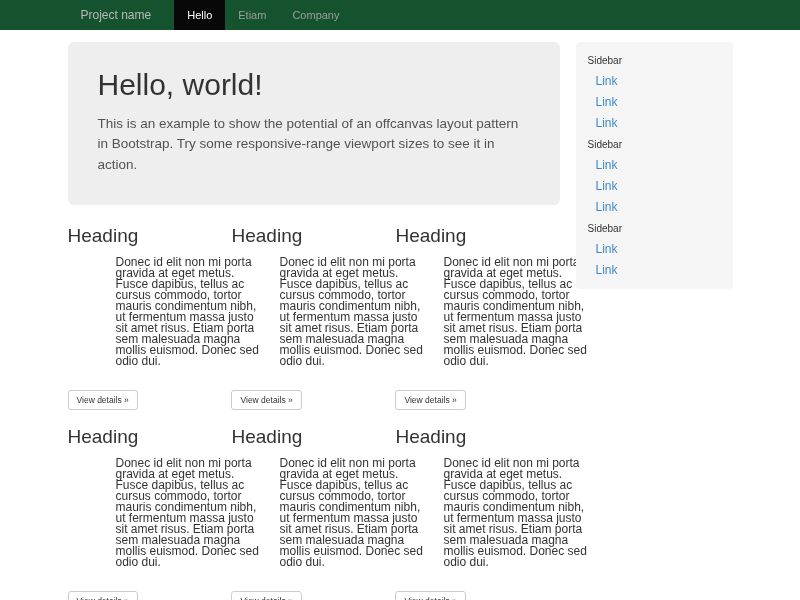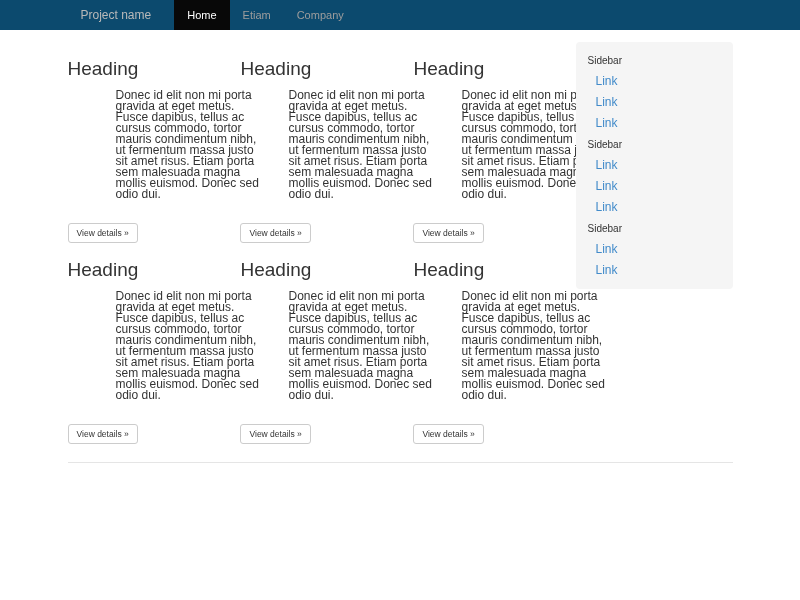--- a/index.html
+++ b/index.html
@@ -6,21 +6,21 @@
   html, body { width: 800px; height: 600px; }
   body {
     font-family: "Liberation Sans", "DejaVu Sans", sans-serif;
     background: #fff;
     color: #333;
     overflow: hidden;
   }
   a { text-decoration: none; cursor: pointer; }
 
   
-  .navbar { height: 30px; background: #0c4a6e; }
+  .navbar { height: 30px; background: #14532d; }
   .nav-inner { width: 665px; margin: 0 auto; height: 100%; display: flex; align-items: stretch; }
   .brand { color: #b9b9b9; font-size: 12px; line-height: 30px; padding: 0 13px; }
   .nav-items { display: flex; margin-left: 10px; }
   .nav-item { color: #9d9d9d; font-size: 11px; line-height: 30px; padding: 0 13px; display: block; }
   .nav-item.active { color: #ffffff; background: #080808; }
 
   
   .container { width: 665px; margin: 0 auto; }
   .content { display: flex; padding-top: 12px; align-items: flex-start; }
   .main-col { width: 492px; }
@@ -29,21 +29,21 @@
   .jumbotron {
     background: #eeeeee;
     border-radius: 6px;
     padding: 26px 30px 30px 30px;
     margin-bottom: 4px;
   }
   .jumbotron h1 { font-size: 30px; font-weight: 500; color: #333; }
   .jumbotron p { margin-top: 12px; font-size: 13.5px; line-height: 1.5; color: #535353; max-width: 430px; }
 
   
-  .cards-row { display: flex; gap: 9px; }
+  .cards-row { display: flex; }
   .card { width: 33.333%; padding-right: 14px; }
   .card h2 { font-size: 19px; font-weight: 500; color: #333; margin-top: 16px; }
   .card p { font-size: 12px; line-height: 11px; color: #333; margin-top: 10px; width: 150px; margin-left: 48px; }
   .btn {
     display: inline-block;
     margin-top: 23px;
     padding: 4px 8px;
     font-size: 8.5px;
     color: #333;
     background: #ffffff;
@@ -67,30 +67,34 @@
   .footer hr { border: none; border-top: 1px solid #e5e5e5; margin-bottom: 12px; }
   .footer p { font-size: 9.5px; color: #777; padding-left: 13px; }
 </style>
 </head>
 <body>
 
 <nav class="navbar">
   <div class="nav-inner">
     <a class="brand">Project name</a>
     <div class="nav-items">
-      <a class="nav-item active">Home</a>
+      <a class="nav-item active">Hello</a>
       <a class="nav-item">Etiam</a>
       <a class="nav-item">Company</a>
     </div>
   </div>
 </nav>
 
 <div class="container content">
   <div class="main-col">
 
+    <div class="jumbotron">
+      <h1>Hello, world!</h1>
+      <p>This is an example to show the potential of an offcanvas layout pattern in Bootstrap. Try some responsive-range viewport sizes to see it in action.</p>
+    </div>
 
     <div class="cards-row">
       <div class="card">
         <h2>Heading</h2>
         <p>Donec id elit non mi porta gravida at eget metus. Fusce dapibus, tellus ac cursus commodo, tortor mauris condimentum nibh, ut fermentum massa justo sit amet risus. Etiam porta sem malesuada magna mollis euismod. Donec sed odio dui.</p>
         <a class="btn">View details »</a>
       </div>
       <div class="card">
         <h2>Heading</h2>
         <p>Donec id elit non mi porta gravida at eget metus. Fusce dapibus, tellus ac cursus commodo, tortor mauris condimentum nibh, ut fermentum massa justo sit amet risus. Etiam porta sem malesuada magna mollis euismod. Donec sed odio dui.</p>

